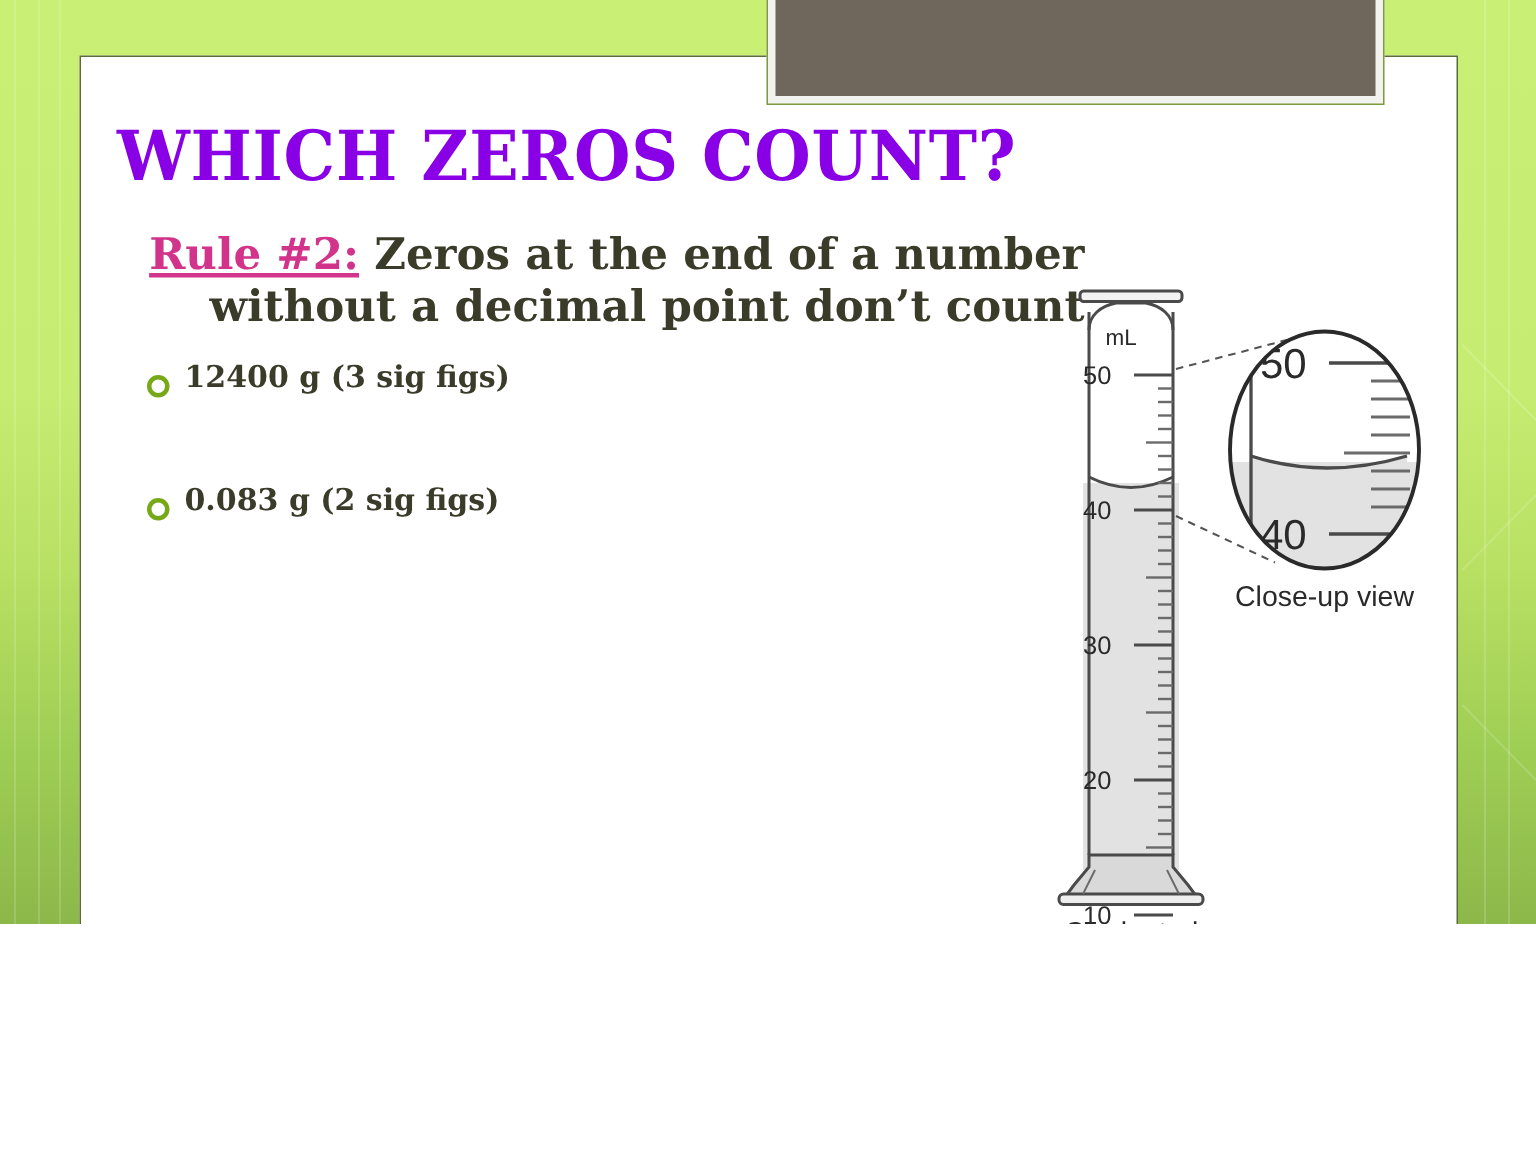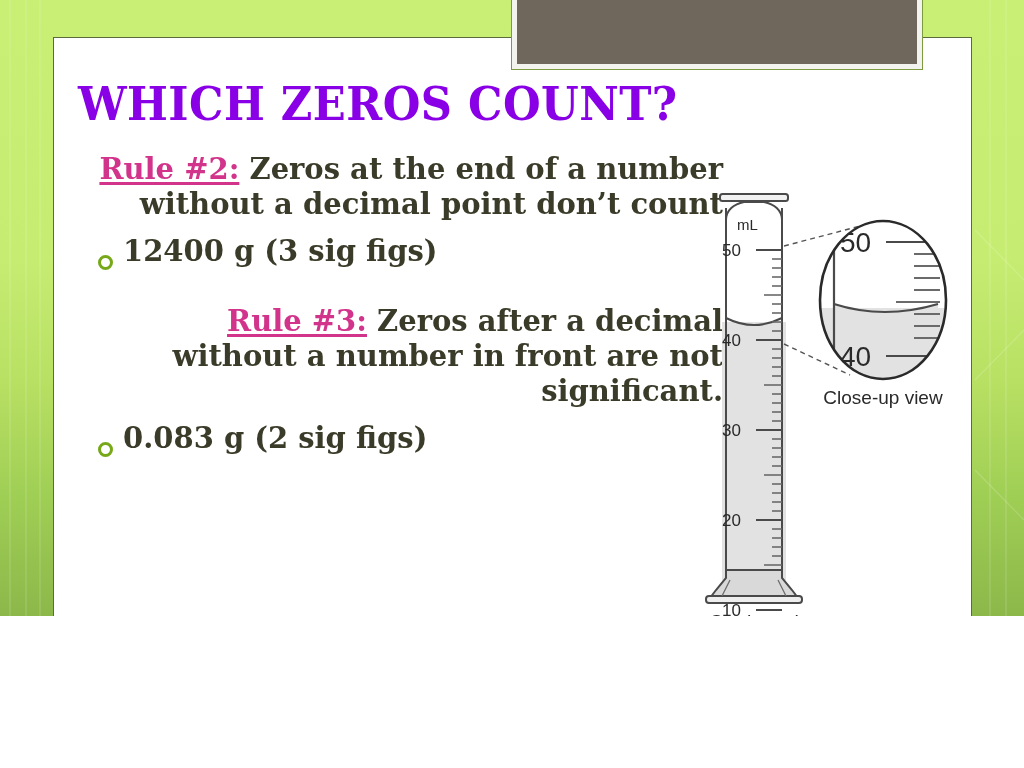--- a/index.html
+++ b/index.html
@@ -114,22 +114,22 @@
   .rule-tag {
     color: #d1348a;
     text-decoration: underline;
     text-decoration-thickness: 3px;
     text-underline-offset: 3px;
     white-space: nowrap;
   }
 
   .bullet-line {
     display: flex;
-    align-items: flex-end;
-    font-size: 29px;
+    align-items: center;
+    font-size: 20px;
     line-height: 38px;
     margin-top: 10px;
     color: #3b3b2a;
   }
   .bullet-mark {
     flex: 0 0 auto;
     width: 15px;
     height: 15px;
     border: 3px solid #76a818;
     border-radius: 50%;
@@ -200,21 +200,20 @@
       <p class="rule-para"><span class="rule-tag">Rule #2:</span><span>  Zeros at the end of a number without a decimal point don’t count</span></p>
       <div class="bullet-line">
         <span class="bullet-mark"></span>
         <span class="bullet-text">12400 g  (3 sig figs)</span>
       </div>
     </div>
 
     <div class="gap"></div>
 
     <div class="rule-block">
-      <p class="rule-para r3"><span class="rule-tag">Rule #3:</span><span> Zeros after a decimal without a number in front are not significant.</span></p>
       <div class="bullet-line">
         <span class="bullet-mark"></span>
         <span class="bullet-text">0.083 g (2 sig figs)</span>
       </div>
     </div>
 
   </div>
 
   <div id="figure">
     <svg width="260" height="480" viewBox="0 0 260 480" xmlns="http://www.w3.org/2000/svg">

